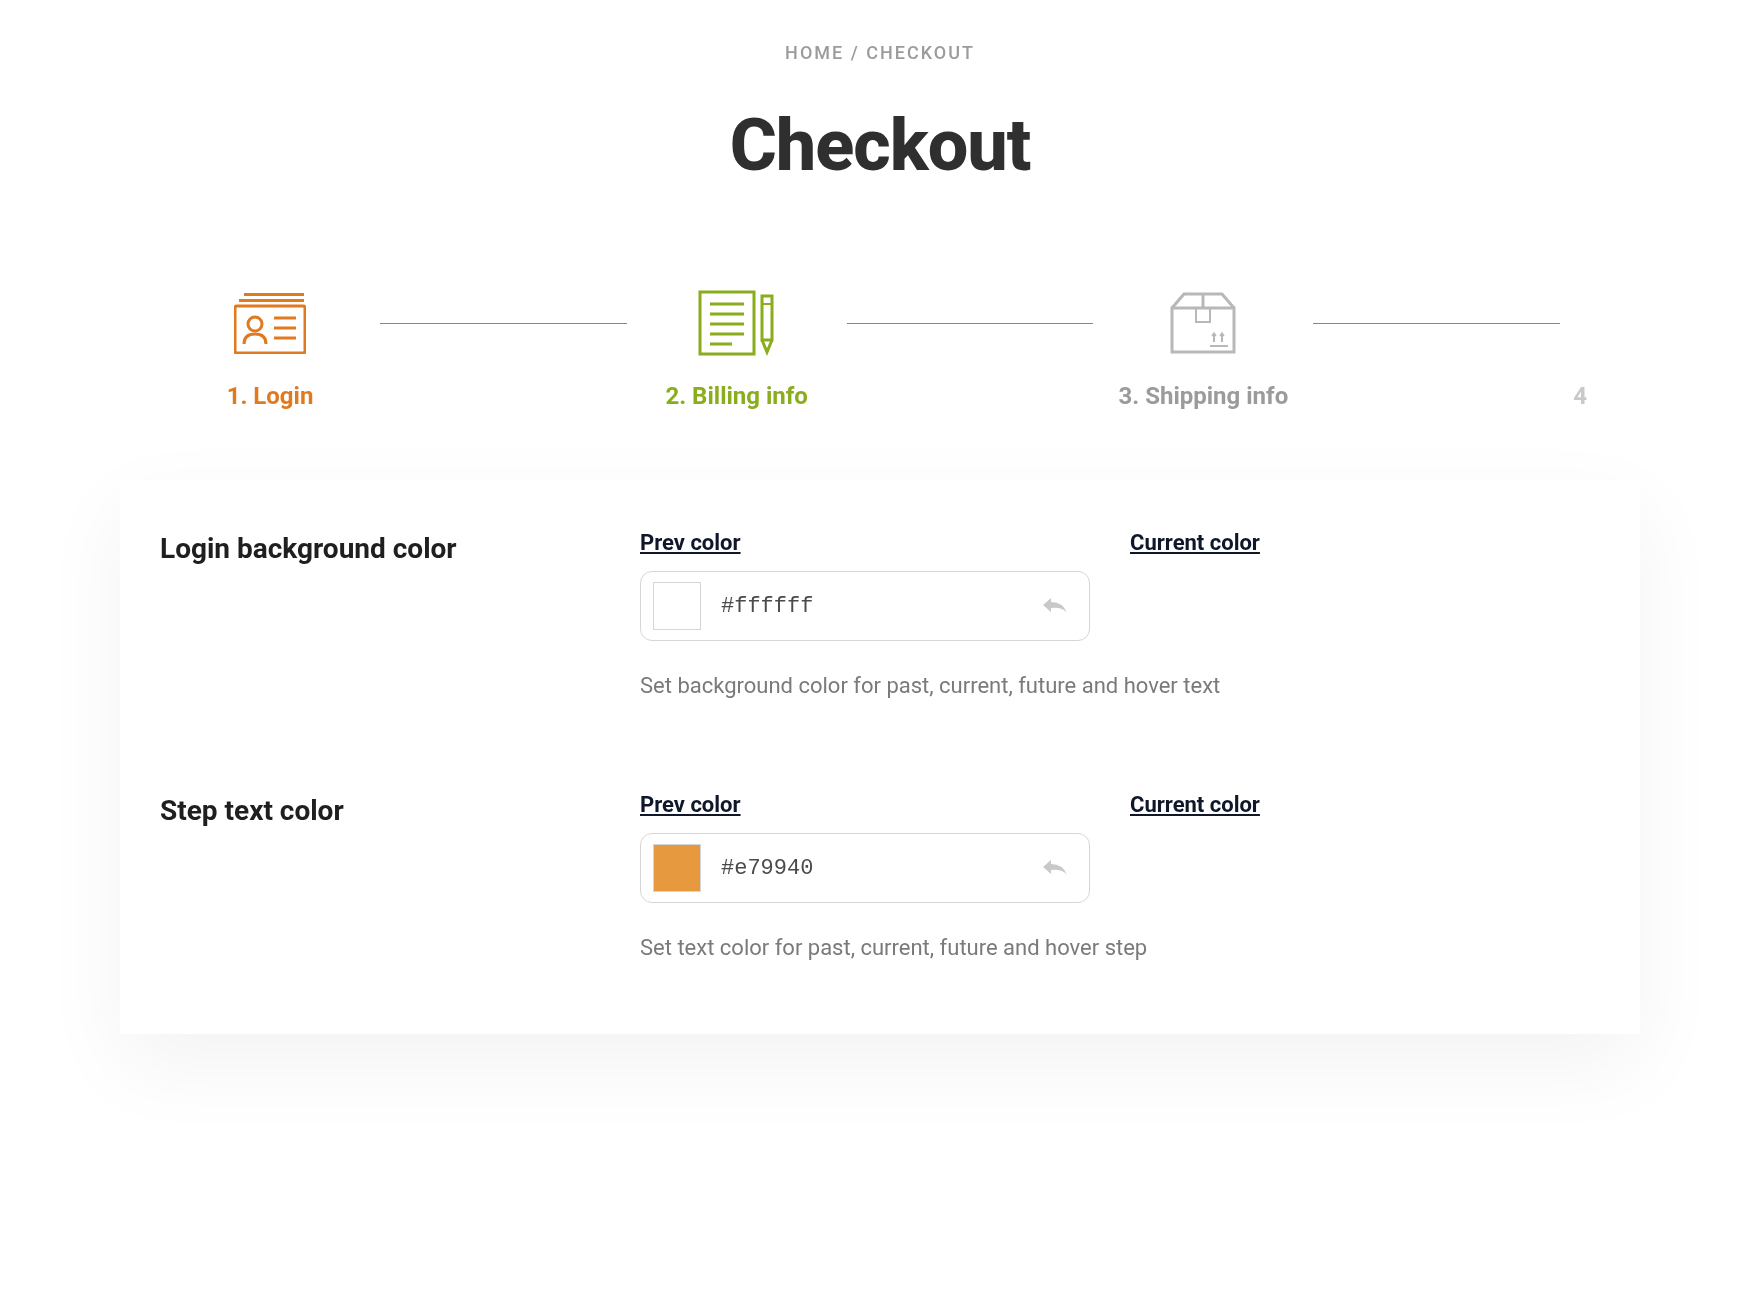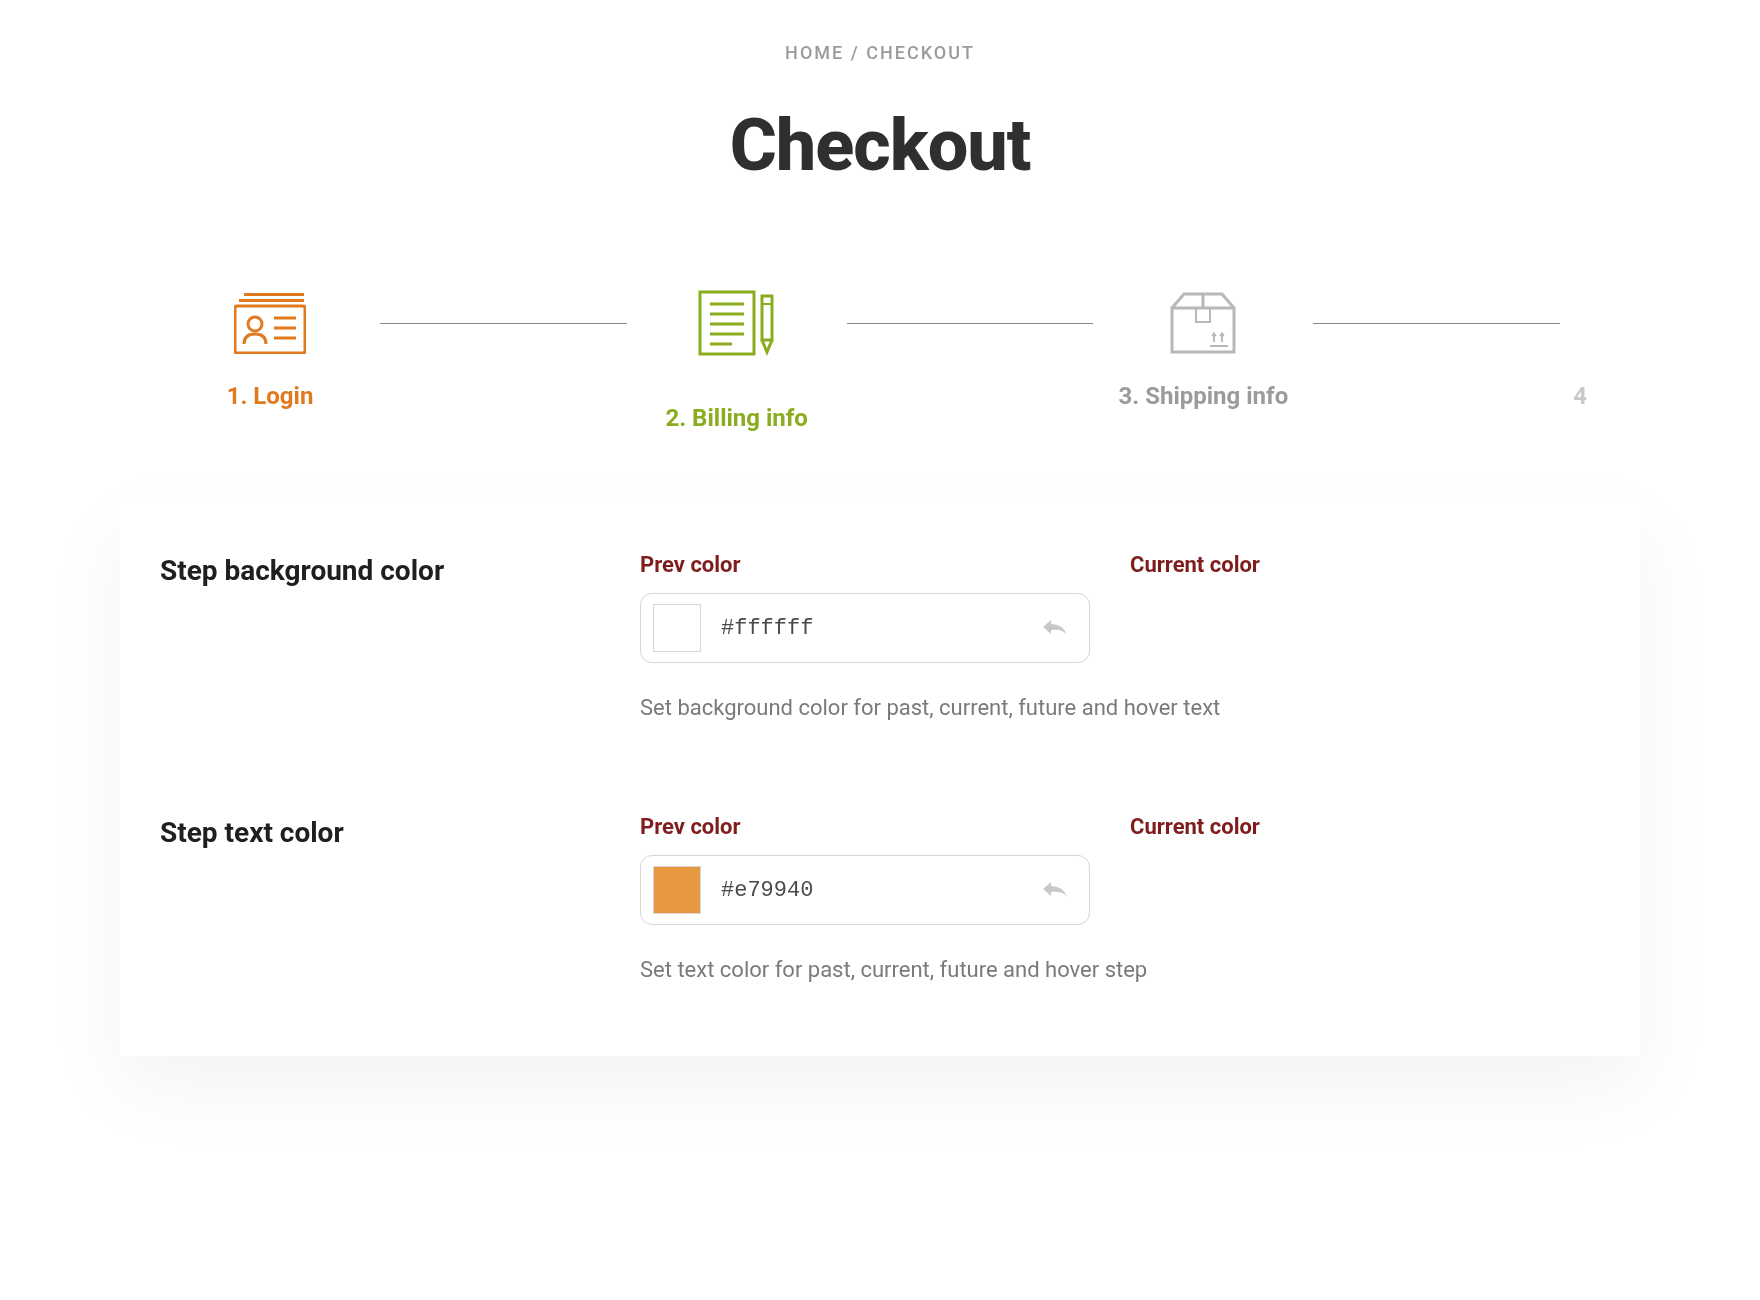--- a/index.html
+++ b/index.html
@@ -51,21 +51,21 @@
     display: flex;
     align-items: center;
     justify-content: center;
     margin-bottom: 24px;
   }
   .step-label {
     font-size: 24px;
     font-weight: 700;
   }
   .step.past .step-label { color: #e17a1f; }
-  .step.current .step-label { color: #8aad1e; margin-top: 22px; }
+  .step.current .step-label { color: #8aad1e; }
   .step.future .step-label { color: #9b9b9b; }
   .step.clipped .step-label { color: #c9c9c9; }
   .step-connector {
     flex: 1;
     height: 1px;
     border-top: 1px solid #888;
     margin-top: 35px;
   }
   .settings-card {
     background: #ffffff;
@@ -98,22 +98,23 @@
     margin-bottom: 28px;
   }
   .field-col {
     flex: 1;
     display: flex;
     flex-direction: column;
   }
   .field-label {
     font-size: 22px;
     font-weight: 700;
-    color: #7f1d1d;
+    color: #0f172a;
     margin-bottom: 16px;
+    text-decoration: underline;
   }
   .color-input {
     display: flex;
     align-items: center;
     border: 1px solid #d6d6d6;
     border-radius: 12px;
     padding: 10px 16px 10px 12px;
     height: 70px;
   }
   .swatch {
@@ -218,21 +219,21 @@
     <div class="step clipped" style="width:40px;">
       <div class="step-icon"></div>
       <div class="step-label">4</div>
     </div>
 
   </div>
 
   <div class="settings-card">
 
     <div class="setting-row">
-      <div class="setting-label">Step background color</div>
+      <div class="setting-label">Login background color</div>
       <div class="setting-fields">
         <div class="field-pair">
           <div class="field-col">
             <div class="field-label">Prev color</div>
             <div class="color-input">
               <div class="swatch" style="background-color: rgb(255, 255, 255);"></div>
               <input class="color-value" value="#ffffff" style="">
               <div class="reset-btn">
                 <svg width="28" height="22" viewBox="0 0 28 22">
                     <path d="M2 10 L10 3 L10 7 Q22 7 26 18 Q22 12 10 13 L10 17 Z" fill="#c8c8c8"></path>

